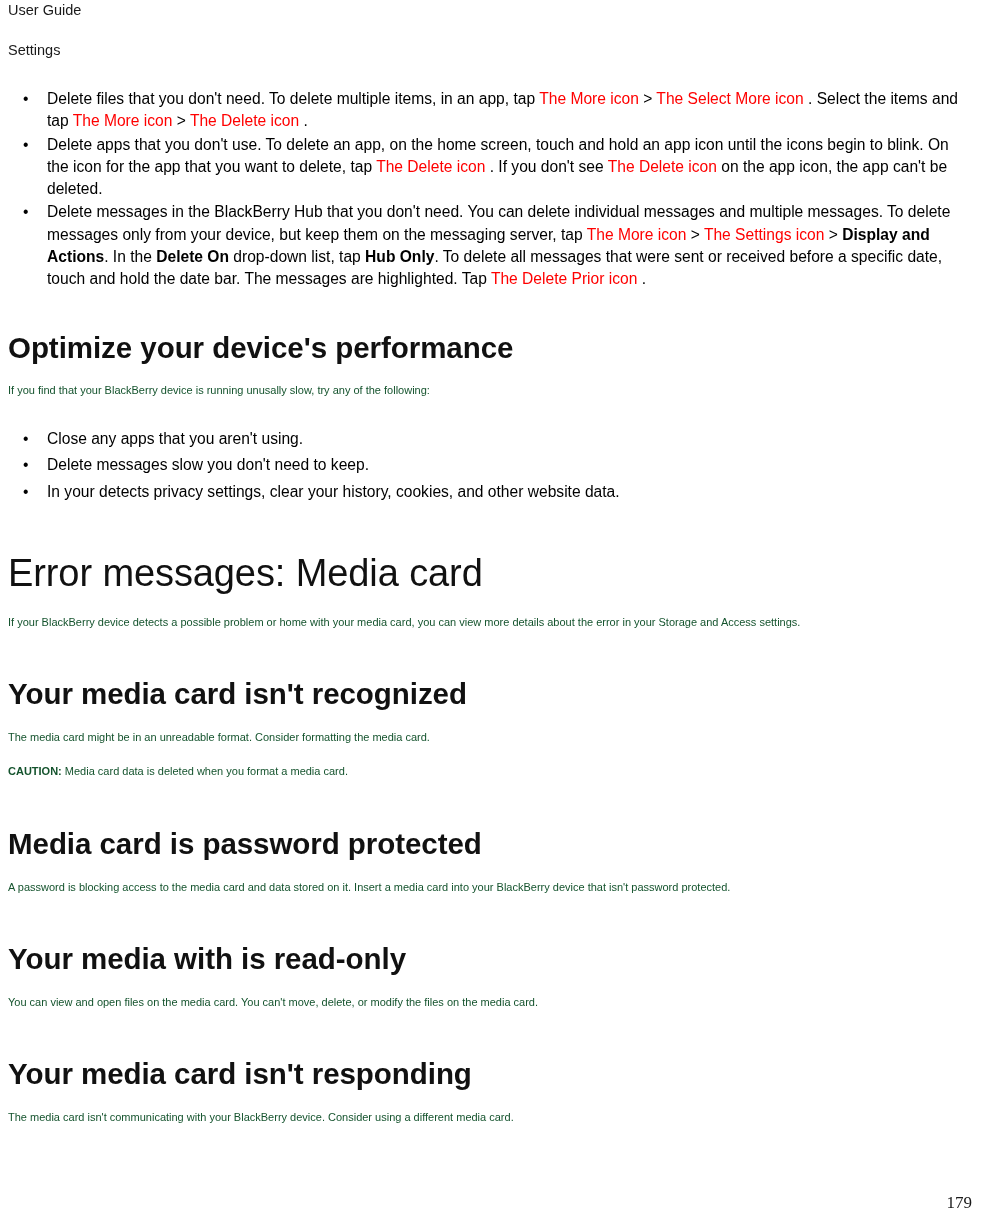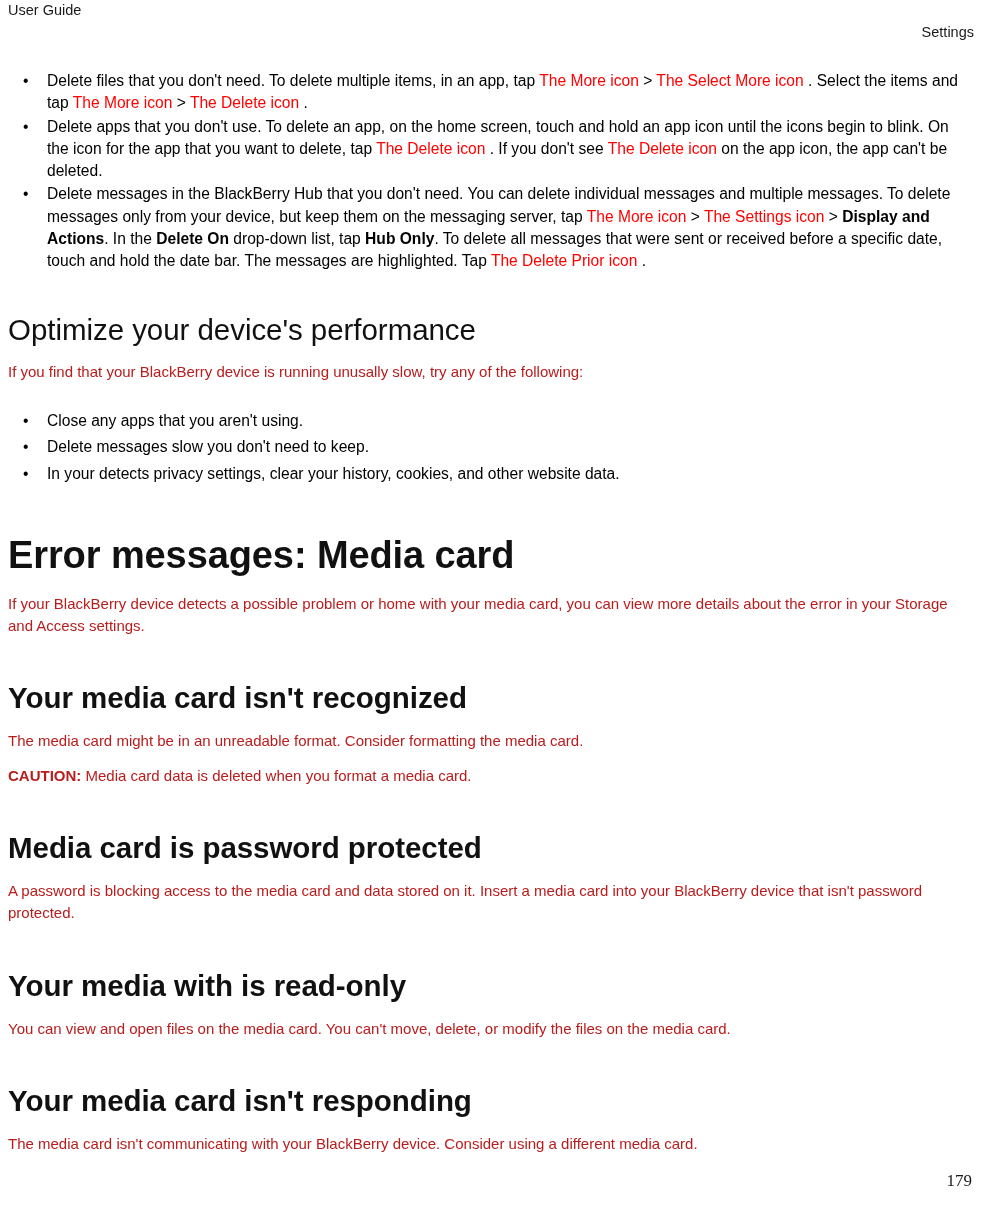--- a/index.html
+++ b/index.html
@@ -17,20 +17,21 @@
 
   
   .page-header {
     display: flex;
     justify-content: space-between;
     align-items: flex-start;
     padding: 1px 8px 0 8px;
     font-size: 14.5px;
     line-height: 18px;
     color: #1a1a1a;
+    flex-direction: column;
   }
   .page-header .hdr-right { text-align: right; margin-top: 22px; }
 
   
   .content {
     padding: 0 8px;
     margin-top: 29px;
   }
 
   
@@ -54,48 +55,48 @@
     top: 0;
     font-size: 15.6px;
     line-height: 22.3px;
     color: #000;
   }
   ul.bullets.tight > li { margin-bottom: 4px; }
 
   
   h1.doc-h1 {
     font-size: 38px;
-    font-weight: 700;
+    font-weight: 400;
     line-height: 44px;
     margin: 0;
     letter-spacing: -0.1px;
     color: #111;
   }
   h2.doc-h2 {
     font-size: 29.5px;
-    font-weight: 400;
+    font-weight: 700;
     line-height: 36px;
     margin: 0;
     letter-spacing: -0.05px;
     color: #111;
   }
   h3.doc-h3 {
     font-size: 29.5px;
     font-weight: 700;
     line-height: 36px;
     margin: 0;
     letter-spacing: -0.05px;
     color: #111;
   }
 
   p.body {
-    font-size: 15px;
+    font-size: 11px;
     line-height: 22.3px;
     margin: 0;
-    color: #b91c1c;
+    color: #14532d;
   }
 
   
   .sp-after-list { height: 30px; }
   .sp-h2-to-p    { height: 13px; }
   .sp-p-to-list  { height: 18px; }
   .sp-list-to-h1 { height: 39px; }
   .sp-h1-to-p    { height: 16px; }
   .sp-p-to-h3    { height: 43px; }
   .sp-h3-to-p    { height: 14px; }
@@ -107,21 +108,21 @@
   }
   .sep {
     color: #000;
   }
   .b { font-weight: bold; }
 
   
   .page-footer {
     position: absolute;
     right: 10px;
-    bottom: 22px;
+    bottom: 0;
     font-family: "Liberation Serif", serif;
     font-size: 17px;
     line-height: 20px;
     color: #1a1a1a;
   }
 </style>
 </head>
 <body>
 
 <div class="page-header">

